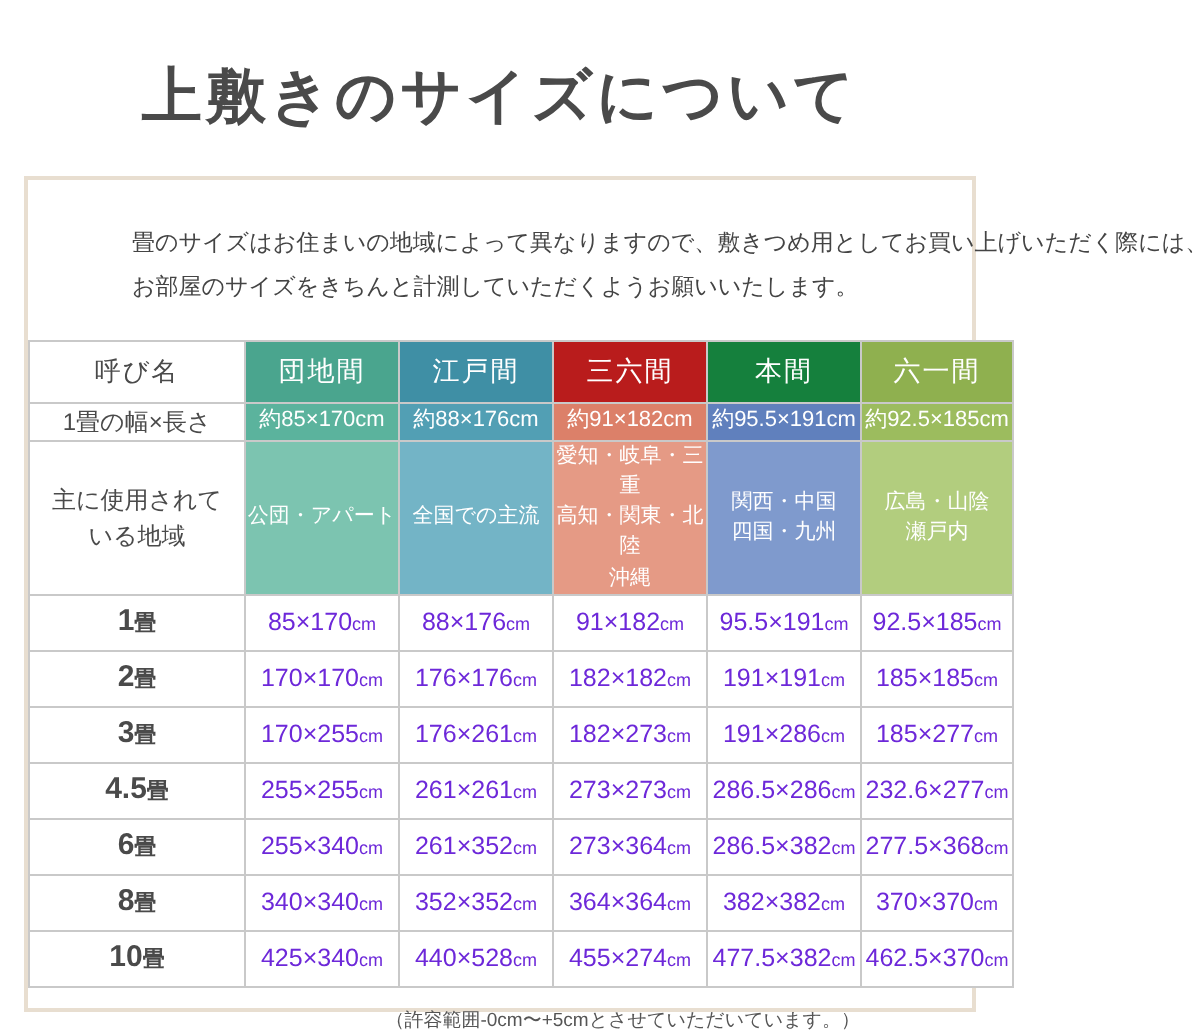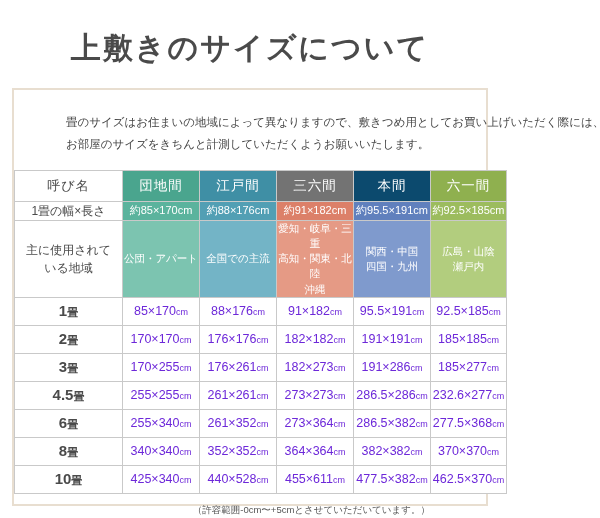--- a/index.html
+++ b/index.html
@@ -135,22 +135,22 @@
         <col style="width:77px">
         <col style="width:77px">
         <col style="width:77px">
         <col style="width:76px">
       </colgroup>
       <tbody>
         <tr>
           <th class="hdr first">呼び名</th>
           <th class="hdr" style="background:#4aa58e">団地間</th>
           <th class="hdr" style="background:#3f8fa5">江戸間</th>
-          <th class="hdr" style="background:#737373">三六間</th>
-          <th class="hdr" style="background:#0c4a6e">本間</th>
+          <th class="hdr" style="background:#b91c1c">三六間</th>
+          <th class="hdr" style="background:#15803d">本間</th>
           <th class="hdr" style="background:#8fb04f">六一間</th>
         </tr>
 
         <tr>
           <th class="row-label">1畳の幅×長さ</th>
           <td class="sub-white wide" style="background:#5bb39d">約85×170cm</td>
           <td class="sub-white wide" style="background:#529fb4">約88×176cm</td>
           <td class="sub-white wide" style="background:#dc8069">約91×182cm</td>
           <td class="sub-white wide" style="background:#6080bd">約95.5×191cm</td>
           <td class="sub-white wide" style="background:#9cbc5e">約92.5×185cm</td>
@@ -233,21 +233,21 @@
           <td class="data-cell"><span>352×352</span><span class="unit">cm</span></td>
           <td class="data-cell"><span>364×364</span><span class="unit">cm</span></td>
           <td class="data-cell"><span>382×382</span><span class="unit">cm</span></td>
           <td class="data-cell"><span>370×370</span><span class="unit">cm</span></td>
         </tr>
 
         <tr class="data-row">
           <th class="row-label big"><span>10</span><span class="unit">畳</span></th>
           <td class="data-cell"><span>425×340</span><span class="unit">cm</span></td>
           <td class="data-cell"><span>440×528</span><span class="unit">cm</span></td>
-          <td class="data-cell"><span>455×611</span><span class="unit">cm</span></td>
+          <td class="data-cell"><span>455×274</span><span class="unit">cm</span></td>
           <td class="data-cell"><span>477.5×382</span><span class="unit">cm</span></td>
           <td class="data-cell"><span>462.5×370</span><span class="unit">cm</span></td>
         </tr>
       </tbody>
     </table>
 
     <div class="note">（許容範囲-0cm〜+5cmとさせていただいています。）</div>
 
   </div>
 </div>

